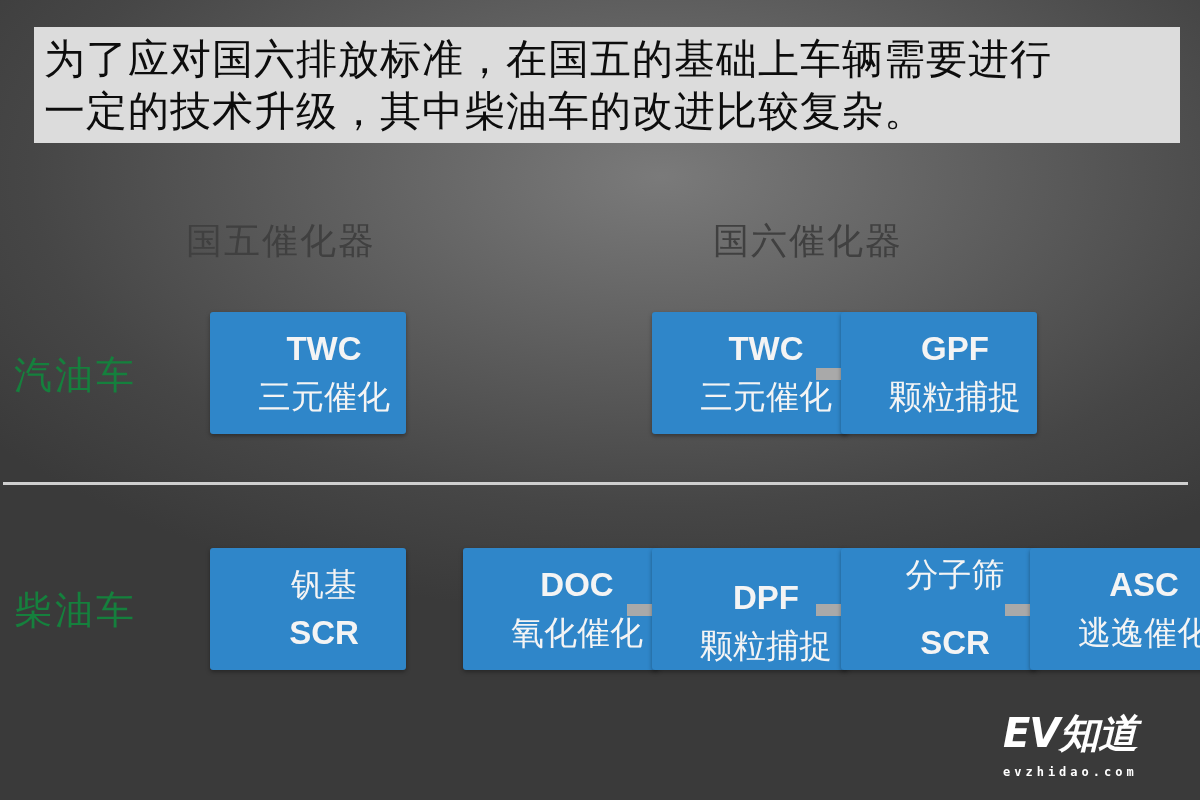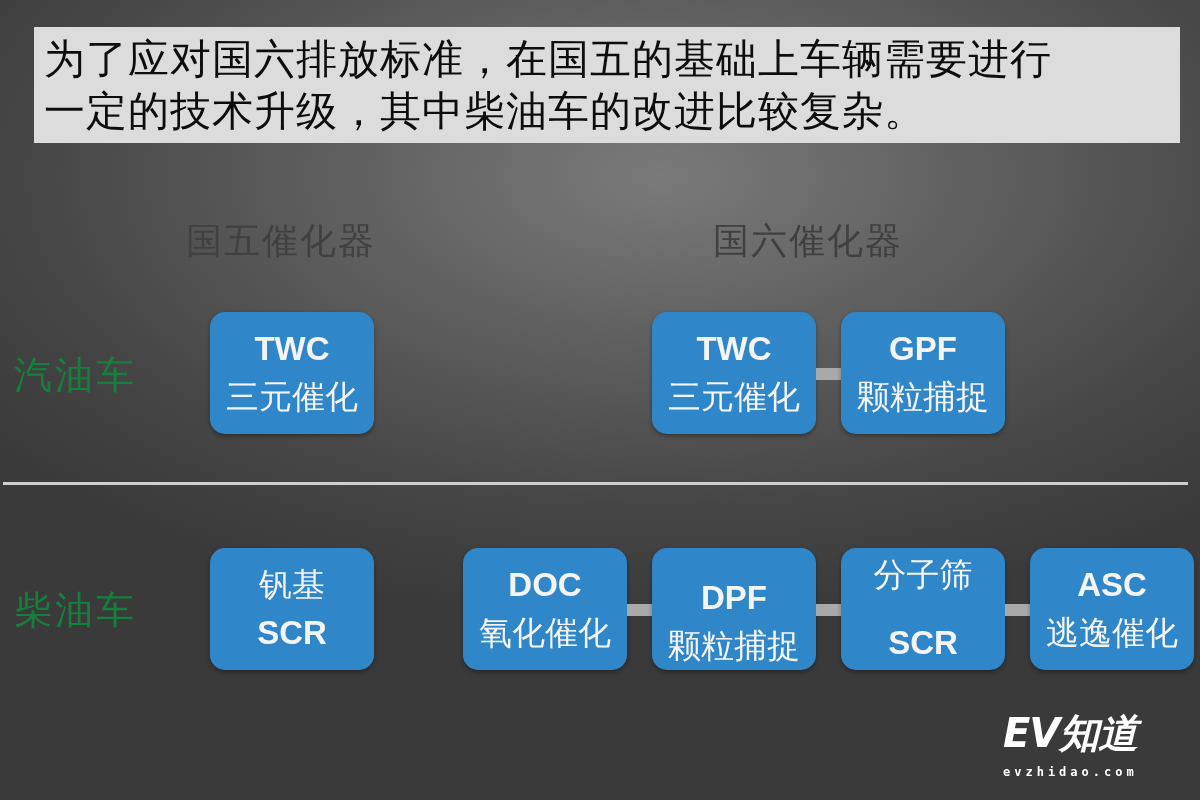--- a/index.html
+++ b/index.html
@@ -56,28 +56,29 @@
       top: 482px;
       width: 1185px;
       height: 3px;
       background: #cfcfcf;
     }
     .box {
       position: absolute;
       width: 164px;
       height: 122px;
       background: #2f86c9;
-      border-radius: 15px;
+      border-radius: 3px;
       box-shadow: 0 2px 4px rgba(0,0,0,0.35);
       color: #f4f4f4;
       text-align: center;
       display: flex;
       flex-direction: column;
       justify-content: center;
       align-items: center;
+      padding-left: 32px;
     }
     .box .line1, .box .line2 {
       display: block;
       font-size: 33px;
       line-height: 48px;
       white-space: nowrap;
     }
     .box .latin {
       font-family: "Liberation Sans", sans-serif;
       font-weight: bold;

